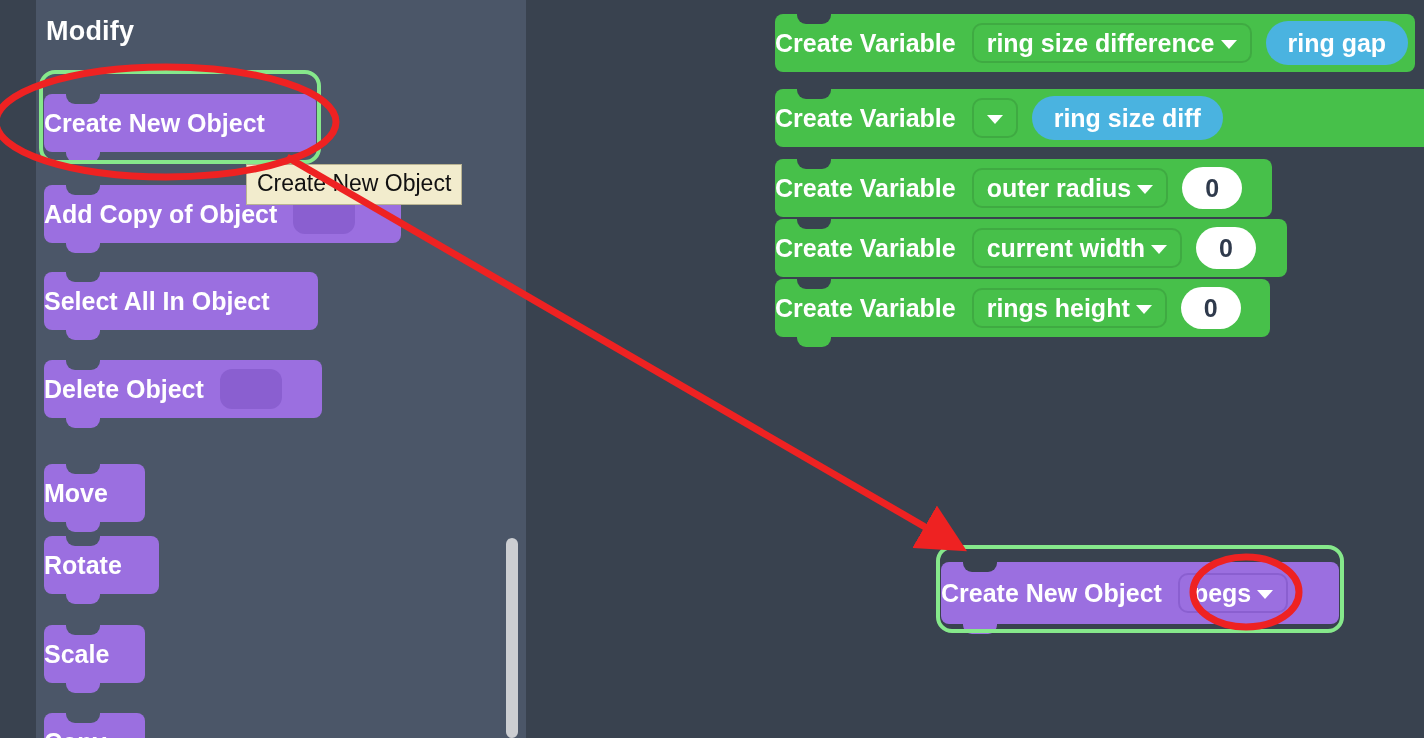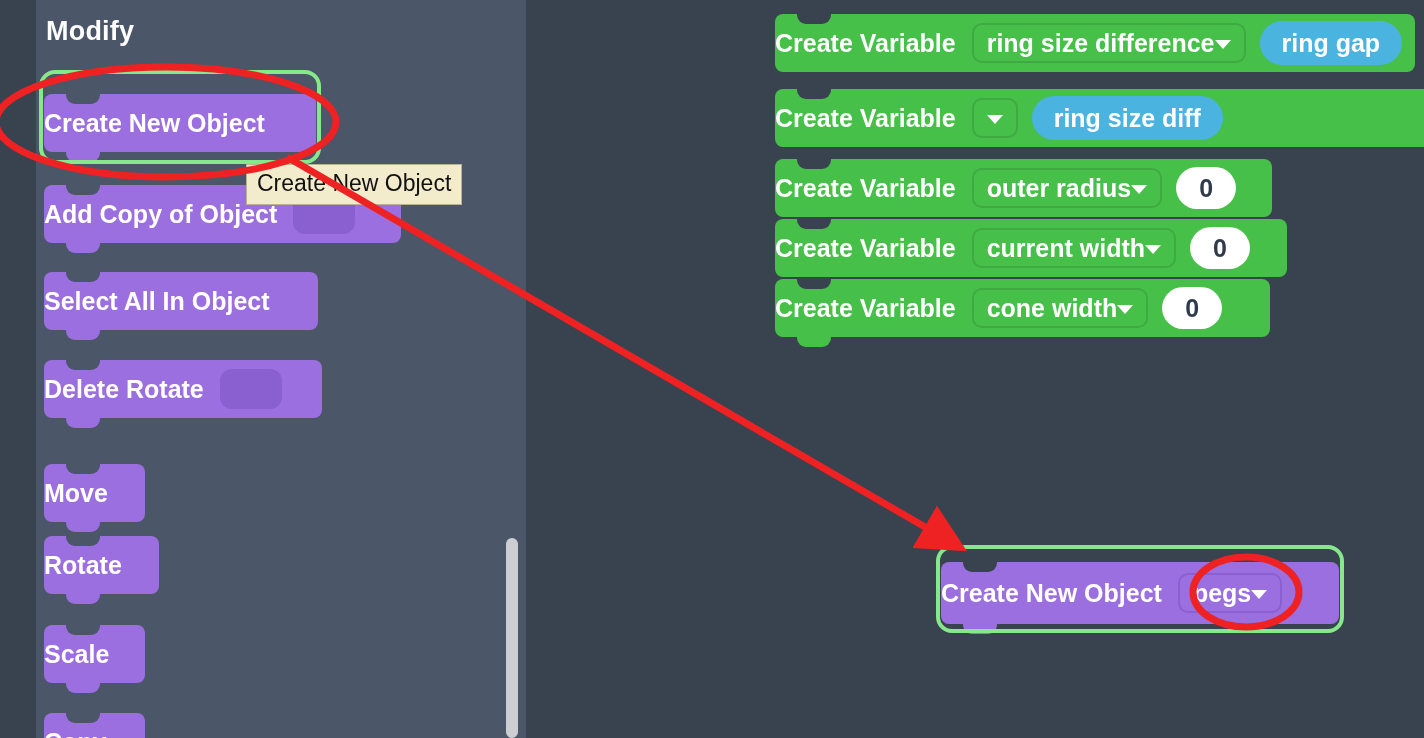--- a/index.html
+++ b/index.html
@@ -71,21 +71,21 @@
     margin-left:16px;
     width:62px;height:40px;border-radius:12px;
     background:#8a5fd0;
   }
 
   
   .dd{
     margin-left:16px;
     height:40px;border-radius:10px;
     border:2px solid #3faa42;
-    display:flex;align-items:center;gap:0;
+    display:flex;align-items:center;gap:6px;
     padding:0 13px;
     font-size:25px;font-weight:bold;color:#fff;
     box-sizing:border-box;
   }
   .dd .caret{
     width:0;height:0;border-left:8px solid transparent;border-right:8px solid transparent;
     border-top:9px solid #ffffff;margin-top:3px;
   }
   
   .dd.on-purple{border-color:#8a5fd0;}
@@ -176,21 +176,21 @@
         <span class="caret"></span>
       </span>
       <span class="num-oval">0</span>
     </div>
 
     <div class="blk green" style="left:285px;top:279px;width:495px;height:58px;">
       <span class="notch-top"></span>
       <span class="notch-bot"></span>
       <span class="blk-label">Create Variable</span>
       <span class="dd">
-        <span>cone width</span>
+        <span>rings height</span>
         <span class="caret"></span>
       </span>
       <span class="num-oval">0</span>
     </div>
 
     <div class="blk purple" style="left:451px;top:562px;width:398px;height:62px;">
       <span class="notch-top"></span>
       <span class="notch-bot"></span>
       <span class="blk-label">Create New Object</span>
       <span class="dd on-purple">
@@ -223,21 +223,21 @@
 
     <div class="blk purple" style="left:8px;top:272px;width:274px;height:58px;">
       <span class="notch-top"></span>
       <span class="notch-bot"></span>
       <span class="blk-label">Select All In Object</span>
     </div>
 
     <div class="blk purple" style="left:8px;top:360px;width:278px;height:58px;">
       <span class="notch-top"></span>
       <span class="notch-bot"></span>
-      <span class="blk-label">Delete Rotate</span>
+      <span class="blk-label">Delete Object</span>
       <span class="slot-purple"></span>
     </div>
 
     <div class="blk purple" style="left:8px;top:464px;width:101px;height:58px;">
       <span class="notch-top"></span>
       <span class="notch-bot"></span>
       <span class="blk-label">Move</span>
     </div>
 
     <div class="blk purple" style="left:8px;top:625px;width:101px;height:58px;">

